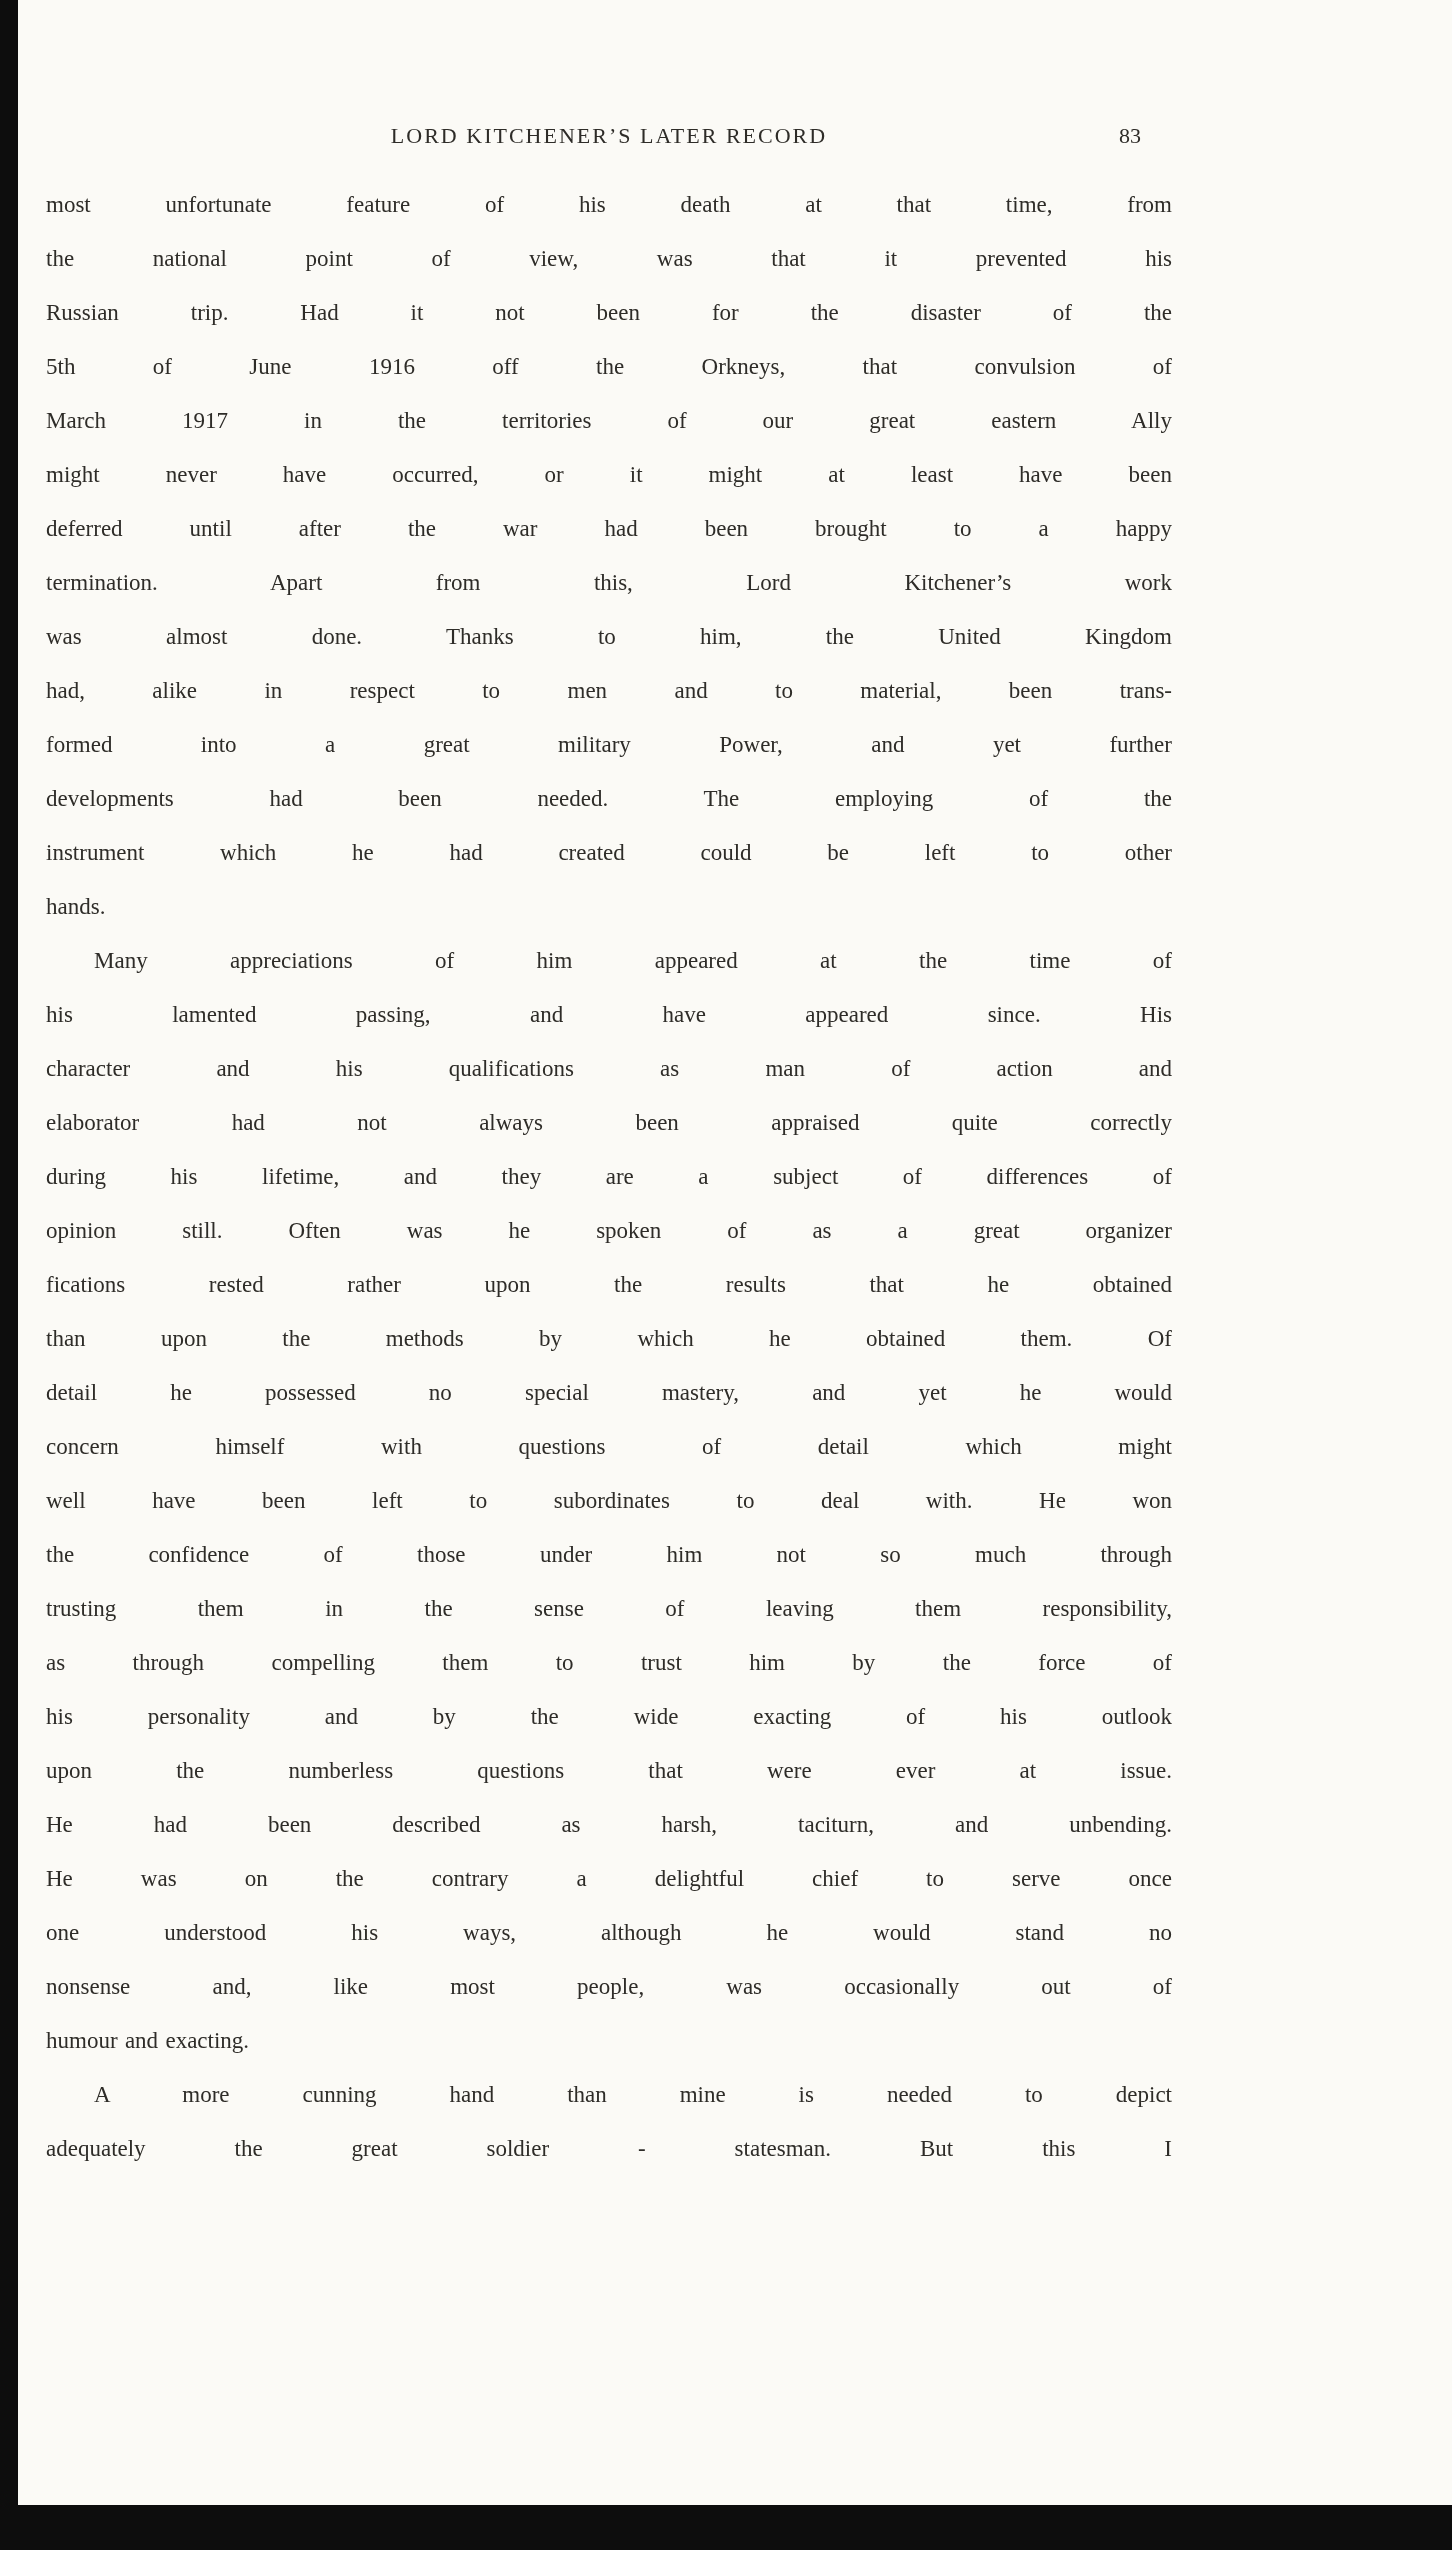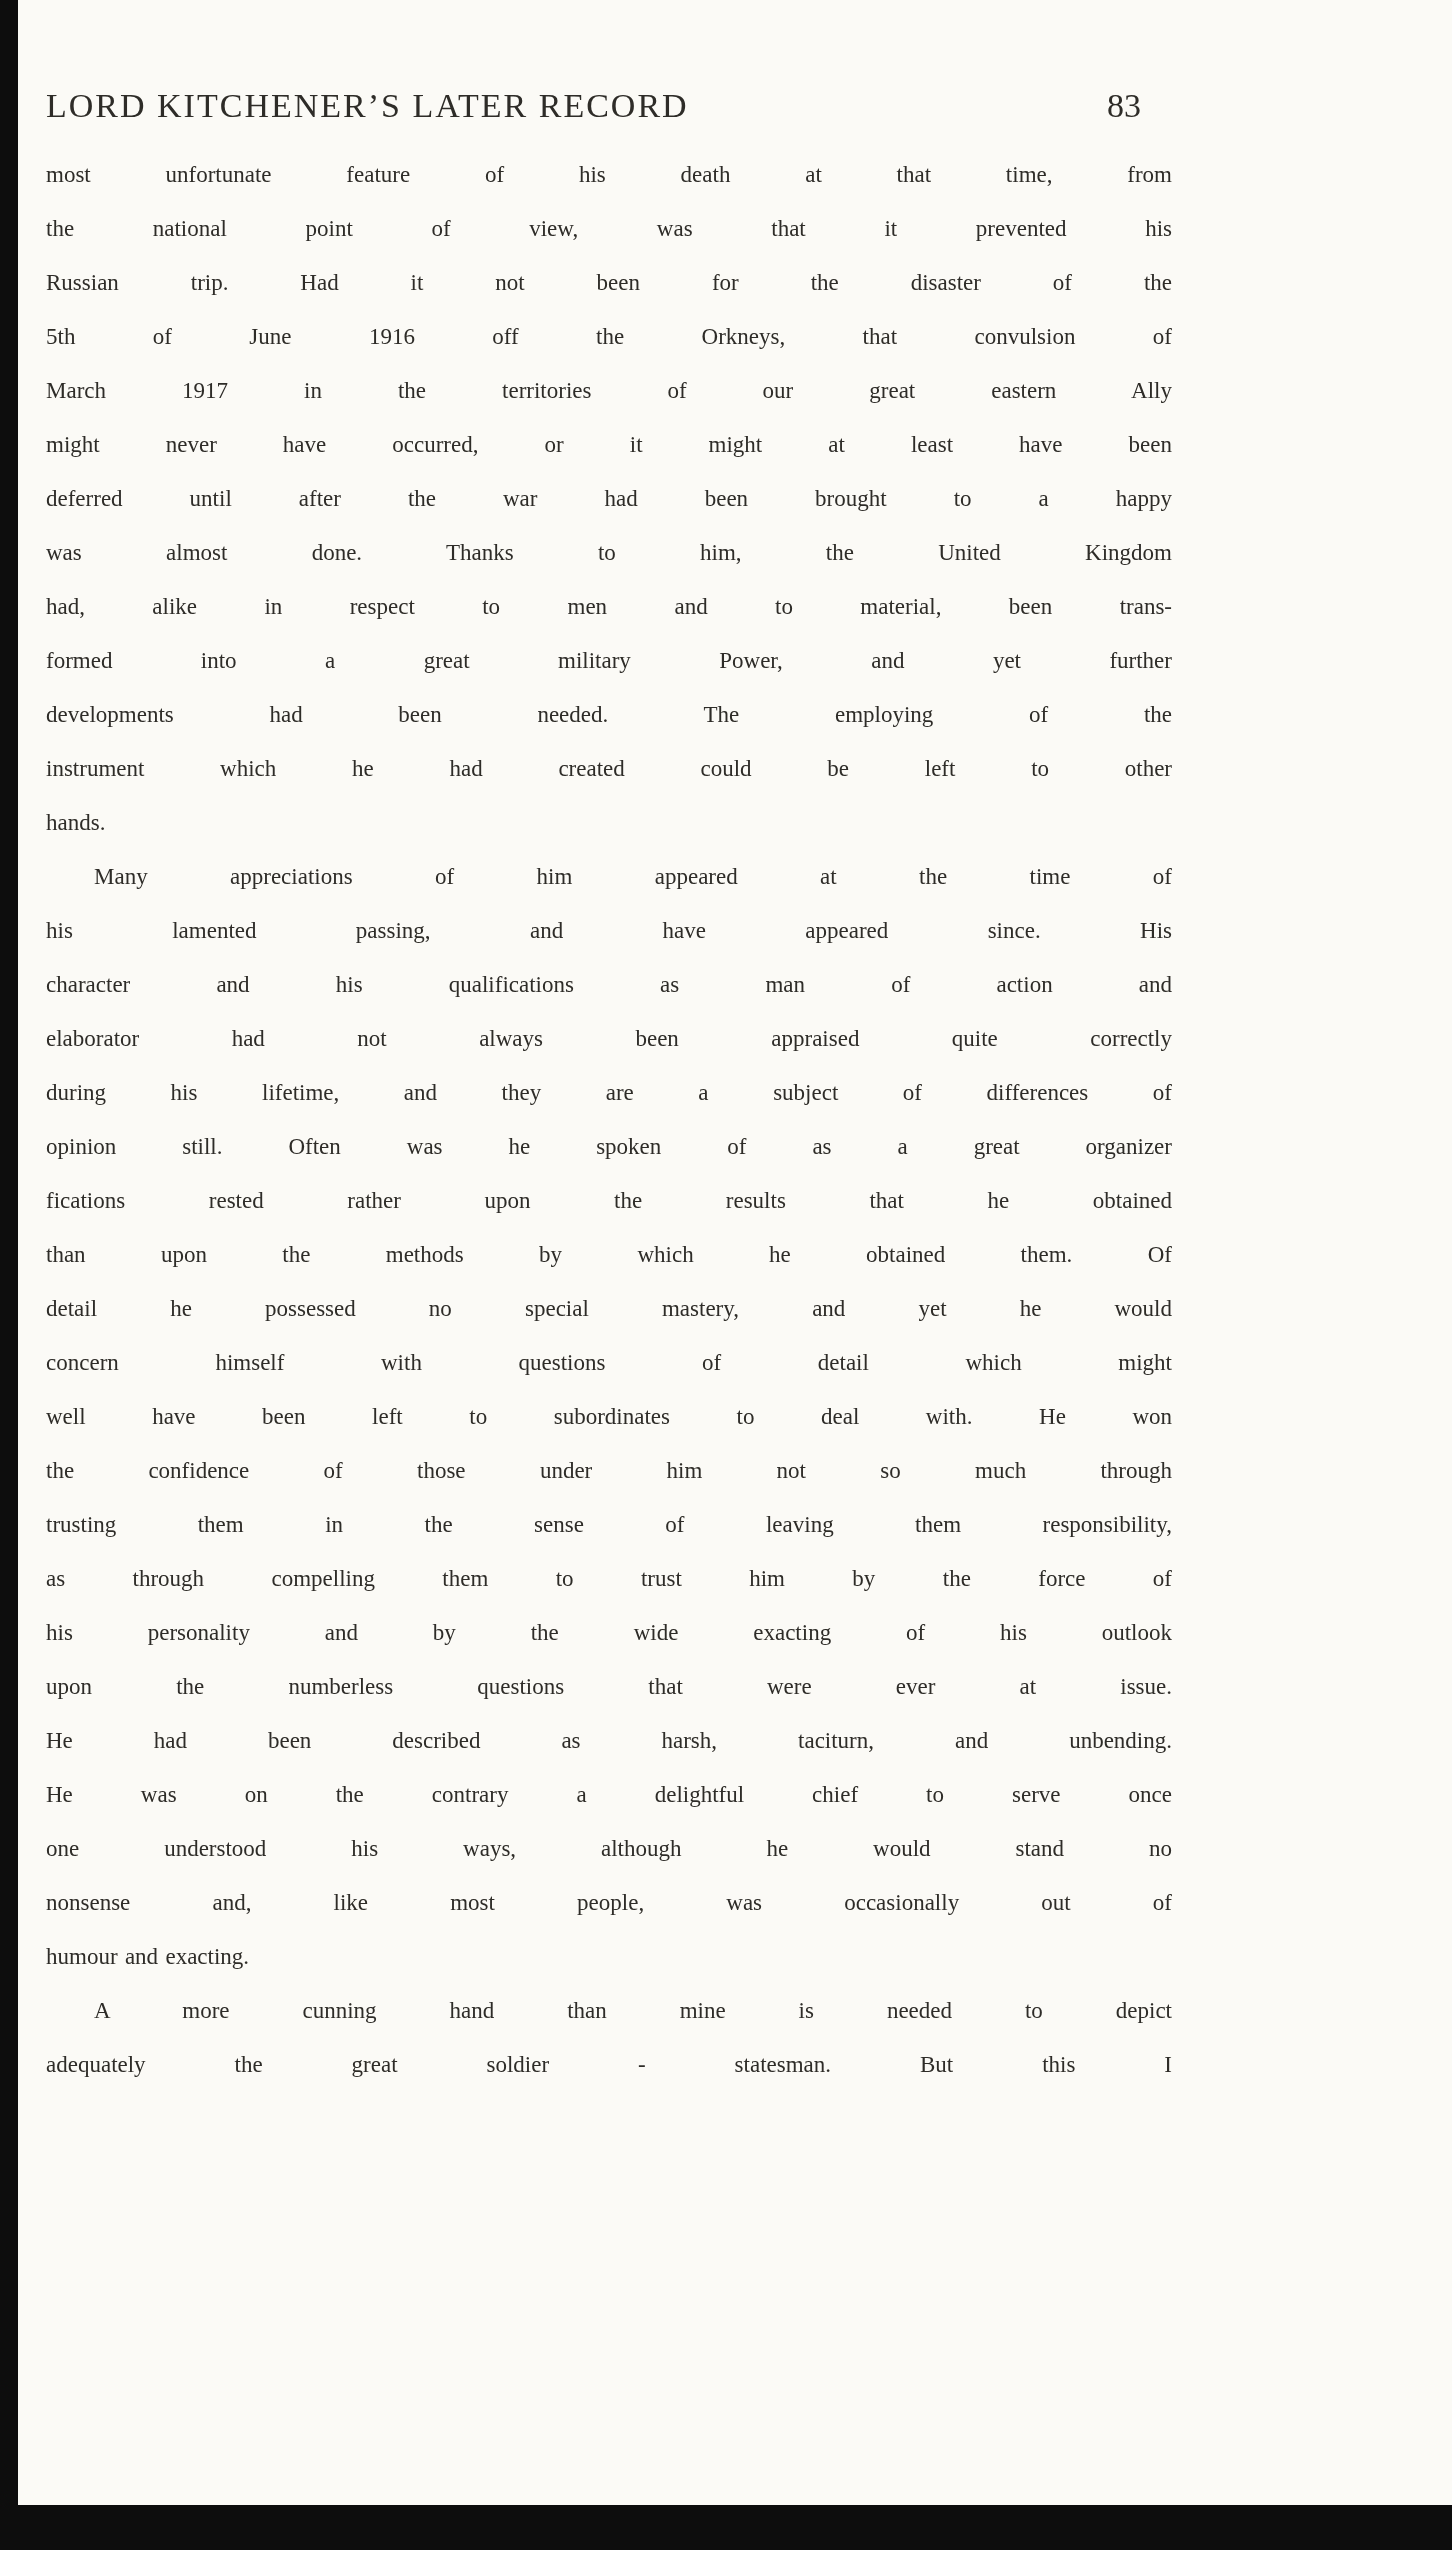--- a/index.html
+++ b/index.html
@@ -33,24 +33,24 @@
     background: var(--edge);
   }
   .content {
     position: absolute;
     left: 46px;
     top: 0;
     width: 1126px;
   }
   .header {
     position: relative;
-    margin-top: 85px;
+    margin-top: 115px;
     height: 42px;
-    text-align: left;
-    font-size: 34px;
+    text-align: center;
+    font-size: 22px;
     letter-spacing: 2px;
     line-height: 42px;
     white-space: nowrap;
   }
   .folio {
     position: absolute;
     right: 31px;
     top: 0;
     letter-spacing: 0;
   }
@@ -86,20 +86,21 @@
 
     <div class="body-text">
         <div class="paragraph">
           <div class="line">most unfortunate feature of his death at that time, from</div>
           <div class="line">the national point of view, was that it prevented his</div>
           <div class="line">Russian trip. Had it not been for the disaster of the</div>
           <div class="line">5th of June 1916 off the Orkneys, that convulsion of</div>
           <div class="line">March 1917 in the territories of our great eastern Ally</div>
           <div class="line">might never have occurred, or it might at least have been</div>
           <div class="line">deferred until after the war had been brought to a happy</div>
+          <div class="line">termination. Apart from this, Lord Kitchener’s work</div>
           <div class="line">was almost done. Thanks to him, the United Kingdom</div>
           <div class="line">had, alike in respect to men and to material, been trans-</div>
           <div class="line">formed into a great military Power, and yet further</div>
           <div class="line">developments had been needed. The employing of the</div>
           <div class="line">instrument which he had created could be left to other</div>
           <div class="line last-left">hands.</div>
         </div>
         <div class="paragraph">
           <div class="line indent">Many appreciations of him appeared at the time of</div>
           <div class="line">his lamented passing, and have appeared since. His</div>

